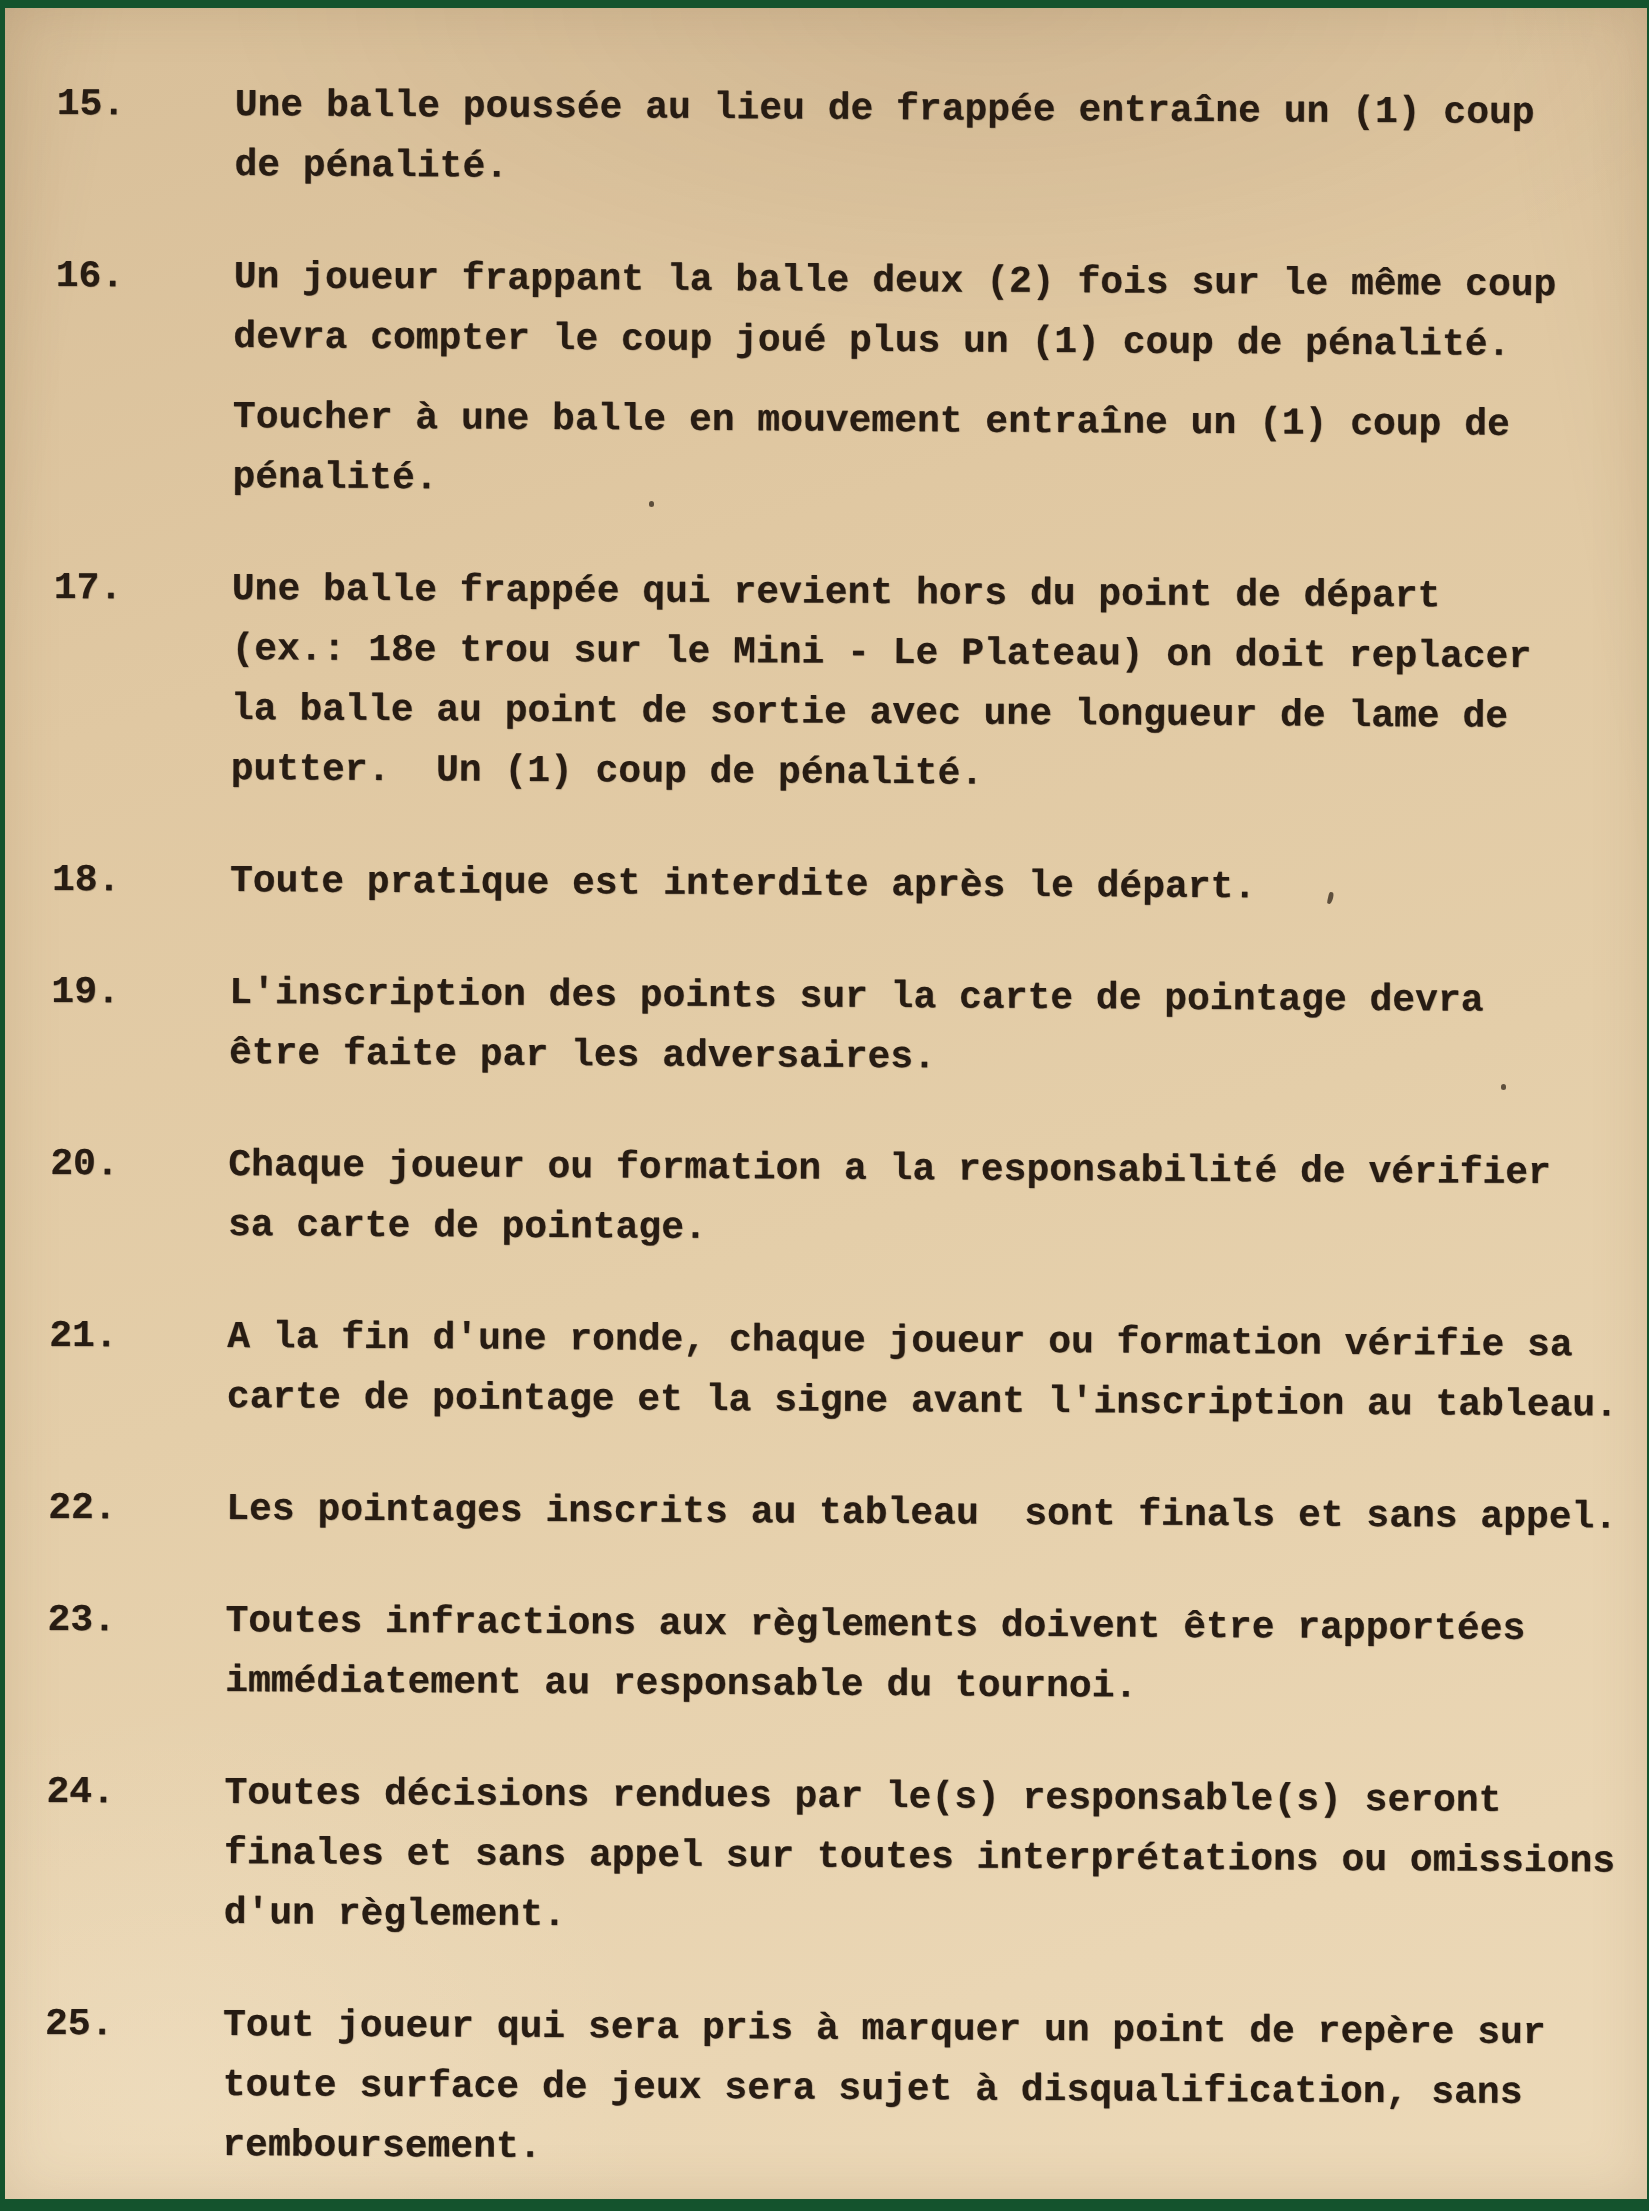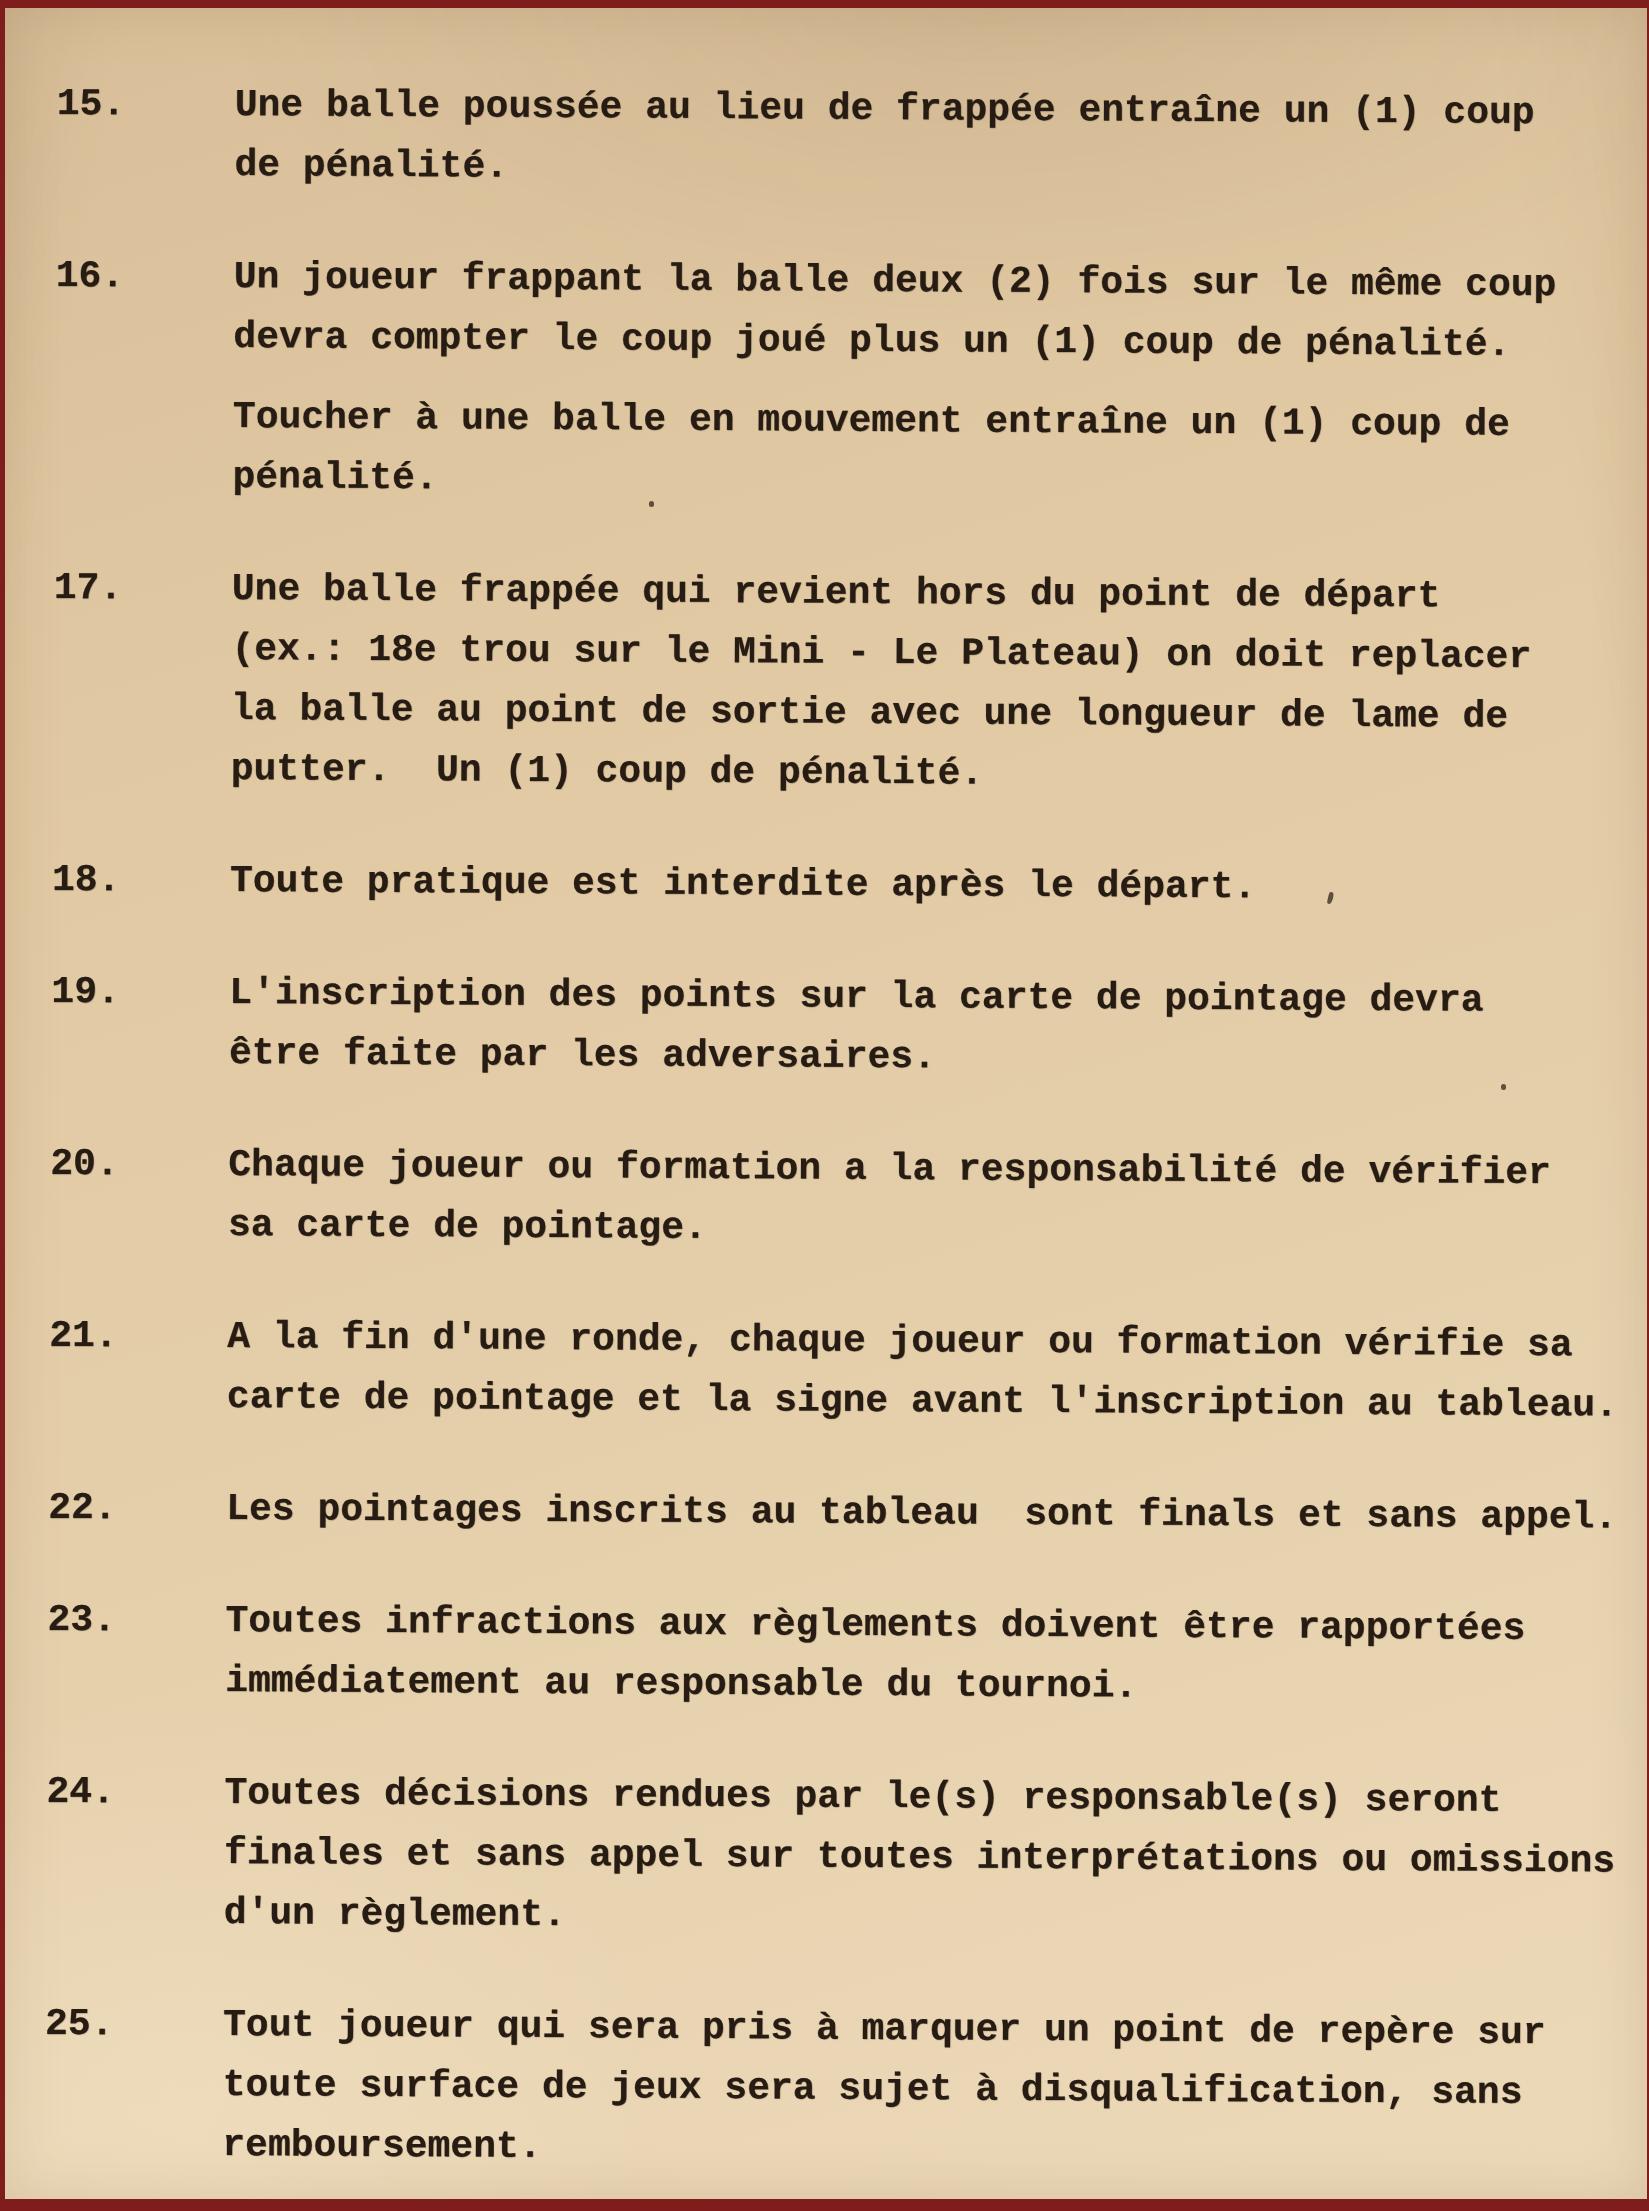--- a/index.html
+++ b/index.html
@@ -5,21 +5,21 @@
   html,body{margin:0;padding:0;}
   body{
     width:1649px;height:2211px;
     background:#141210;
     overflow:hidden;
     font-family:"Liberation Mono","DejaVu Sans Mono",monospace;
   }
   .photo{
     position:relative;
     width:1649px;height:2211px;
-    background:#7f1d1d;
+    background:#14532d;
   }
   .paper{
     position:absolute;
     left:4.6px;top:8.2px;right:1.8px;bottom:12px;
     background:linear-gradient(163deg,#d8bf99 0%,#e0c8a2 28%,#e4cea9 55%,#ead6b4 85%,#ecd9b8 100%);
     box-shadow:inset 0 0 55px rgba(120,90,55,0.18);
   }
   
   .paper::before{
     content:"";

